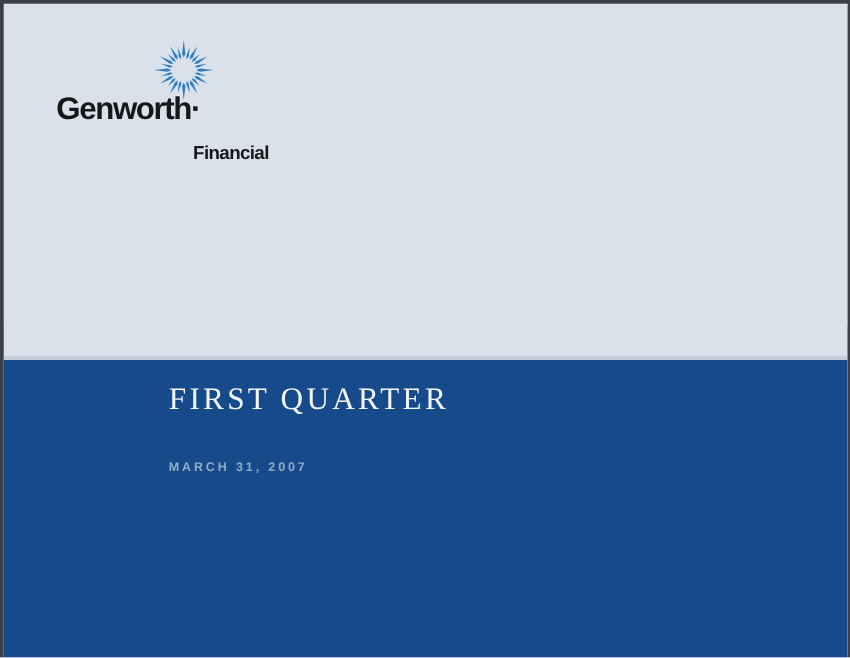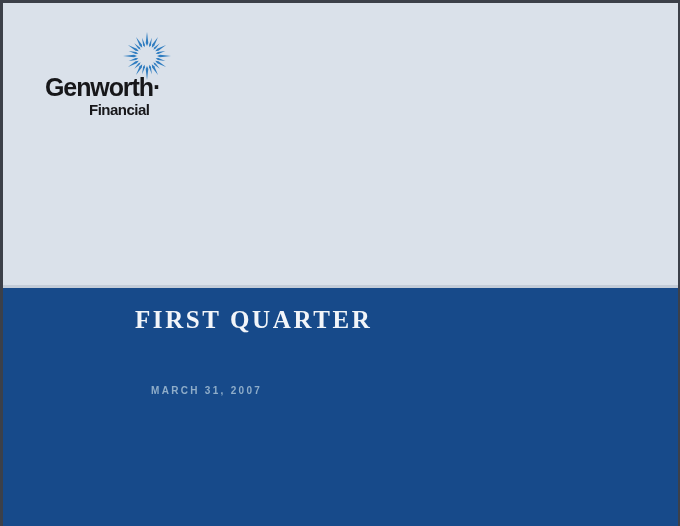--- a/index.html
+++ b/index.html
@@ -85,23 +85,23 @@
   }
 
   .wordmark-secondary {
     display: block;
     font-family: "Liberation Sans", sans-serif;
     font-weight: bold;
     font-size: 15px;
     line-height: 17px;
     letter-spacing: -0.5px;
     color: #17171a;
-    text-align: left;
+    text-align: right;
     padding-left: 44px;
-    margin-top: 1px;
+    margin-top: 14px;
     white-space: nowrap;
   }
 
   
   .cover-band {
     position: absolute;
     left: 0;
     top: 285px;
     width: 100%;
     height: 241px;
@@ -110,40 +110,40 @@
 
   .band-inner {
     position: absolute;
     left: 132px;
     top: 18px;
     width: 520px;
   }
 
   .cover-title {
     font-family: "Liberation Serif", serif;
-    font-weight: bold;
+    font-weight: normal;
     font-size: 25px;
     line-height: 27px;
     letter-spacing: 2.6px;
     color: #f2f5f9;
     margin: 0;
     white-space: nowrap;
   }
   .cover-title .title-line {
     display: block;
   }
 
   .cover-date {
     font-family: "Liberation Sans", sans-serif;
     font-weight: bold;
     font-size: 10px;
     line-height: 12px;
     letter-spacing: 2.3px;
     color: #8fadc9;
-    margin: 16px;
+    margin: 0;
     padding-top: 36px;
     white-space: nowrap;
   }
 </style>
 </head>
 <body>
 
 <div class="page">
 
   <div class="cover-top">

